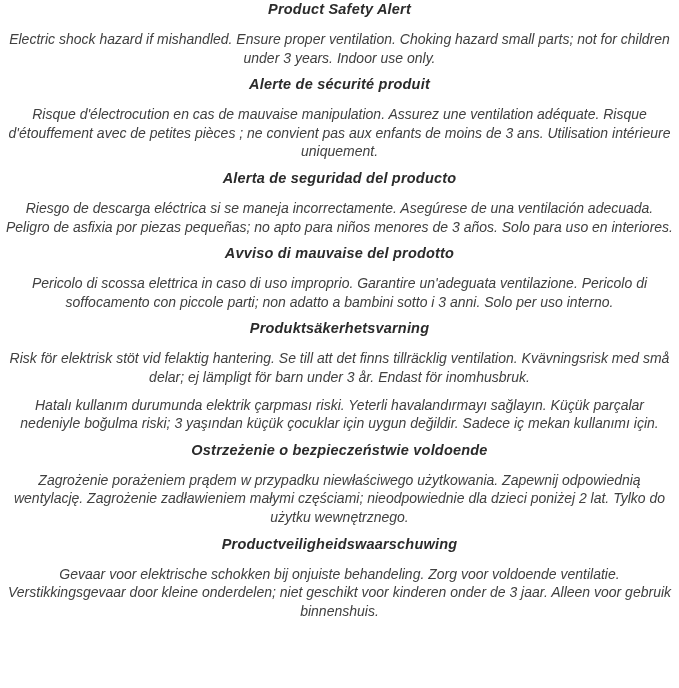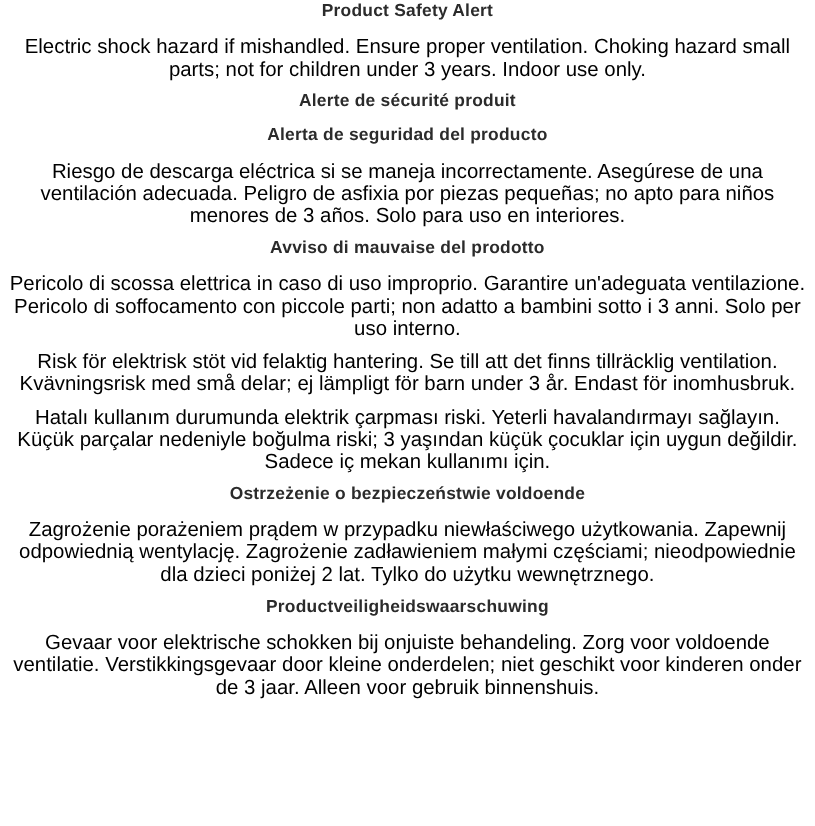--- a/index.html
+++ b/index.html
@@ -12,62 +12,64 @@
     height: 688px;
     overflow: hidden;
     font-family: "Liberation Sans", sans-serif;
   }
   .doc {
     box-sizing: border-box;
     width: 679px;
     padding: 1px 6px 0 6px;
     text-align: center;
   }
-  .section { margin: 0; }
+  .section { margin: 0; font-style: italic; }
   .section h2 {
     font-size: 14.5px;
     font-weight: bold;
     color: #2b2b2b;
     line-height: 17px;
     letter-spacing: 0.2px;
     margin: 0 0 12px 0;
   }
   .section p {
-    font-size: 17px;
-    color: #000000;
+    font-size: 14px;
+    color: #404040;
     line-height: 18.6px;
     margin: 0 0 9px 0;
   }
 </style>
 </head>
 <body>
 
 <div class="doc">
 
   <div class="section">
     <h2>Product Safety Alert</h2>
     <p>Electric shock hazard if mishandled. Ensure proper ventilation. Choking hazard small parts; not for children under 3 years. Indoor use only.</p>
   </div>
 
 
   <div class="section">
     <h2>Alerte de sécurité produit</h2>
+    <p>Risque d'électrocution en cas de mauvaise manipulation. Assurez une ventilation adéquate. Risque d'étouffement avec de petites pièces ; ne convient pas aux enfants de moins de 3 ans. Utilisation intérieure uniquement.</p>
   </div>
 
   <div class="section">
     <h2>Alerta de seguridad del producto</h2>
     <p>Riesgo de descarga eléctrica si se maneja incorrectamente. Asegúrese de una ventilación adecuada. Peligro de asfixia por piezas pequeñas; no apto para niños menores de 3 años. Solo para uso en interiores.</p>
   </div>
 
   <div class="section">
     <h2>Avviso di mauvaise del prodotto</h2>
     <p>Pericolo di scossa elettrica in caso di uso improprio. Garantire un'adeguata ventilazione. Pericolo di soffocamento con piccole parti; non adatto a bambini sotto i 3 anni. Solo per uso interno.</p>
   </div>
 
   <div class="section">
+    <h2>Produktsäkerhetsvarning</h2>
     <p>Risk för elektrisk stöt vid felaktig hantering. Se till att det finns tillräcklig ventilation. Kvävningsrisk med små delar; ej lämpligt för barn under 3 år. Endast för inomhusbruk.</p>
   </div>
 
   <div class="section">
     <p>Hatalı kullanım durumunda elektrik çarpması riski. Yeterli havalandırmayı sağlayın. Küçük parçalar nedeniyle boğulma riski; 3 yaşından küçük çocuklar için uygun değildir. Sadece iç mekan kullanımı için.</p>
   </div>
 
   <div class="section">
     <h2>Ostrzeżenie o bezpieczeństwie voldoende</h2>
     <p>Zagrożenie porażeniem prądem w przypadku niewłaściwego użytkowania. Zapewnij odpowiednią wentylację. Zagrożenie zadławieniem małymi częściami; nieodpowiednie dla dzieci poniżej 2 lat. Tylko do użytku wewnętrznego.</p>

